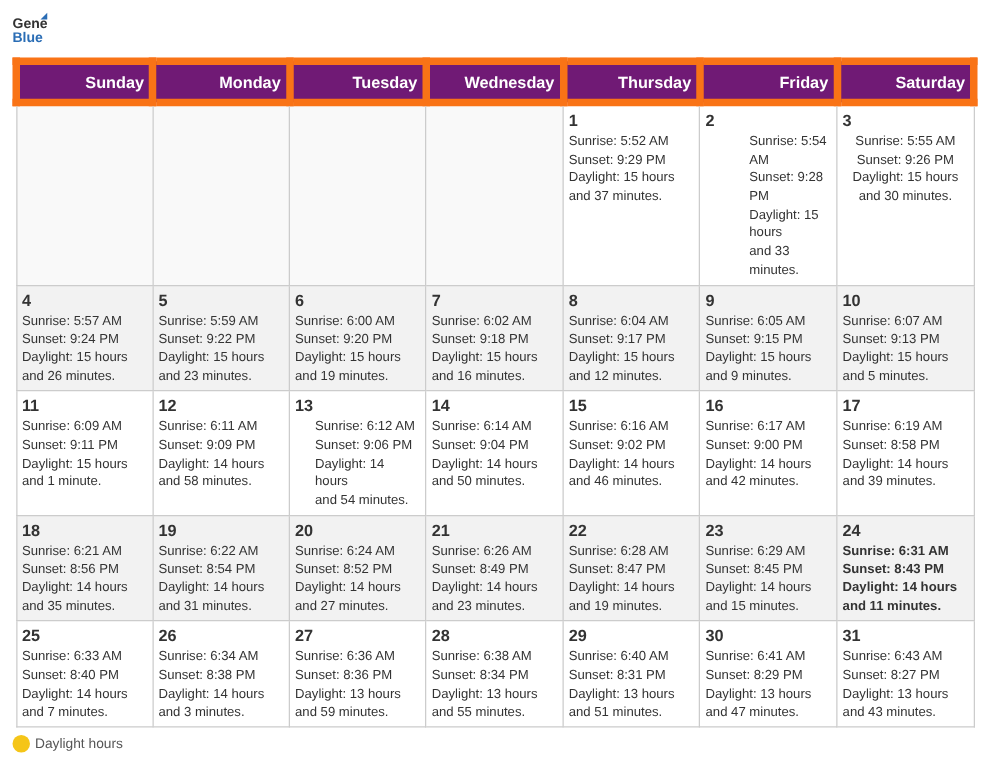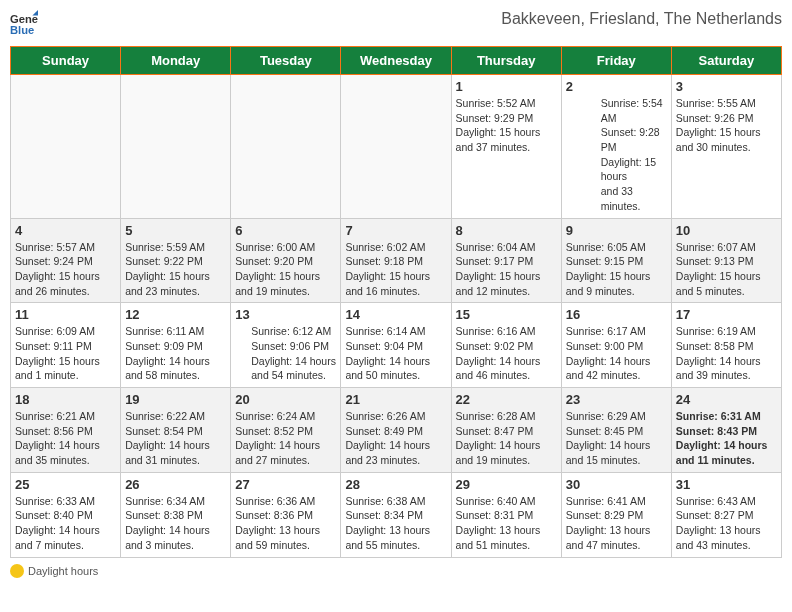--- a/index.html
+++ b/index.html
@@ -36,26 +36,26 @@
     .subtitle {
       font-size: 16px;
       color: #555;
     }
     .calendar {
       width: 100%;
       border-collapse: collapse;
       font-size: 11px;
     }
     .calendar th {
-      background: #15803d;
+      background: #701a75;
       color: #fff;
       padding: 6px 4px;
-      text-align: center;
+      text-align: right;
       font-size: 13px;
-      border: 1px solid #f97316;
+      border: 6px solid #f97316;
     }
     .calendar td {
       border: 1px solid #ccc;
       vertical-align: top;
       padding: 4px;
       width: 110px;
       min-height: 80px;
       background: #fff;
     }
     .calendar td.empty {
@@ -101,21 +101,20 @@
 
 <div class="header-area">
   <div class="logo">
     <svg class="logo-icon" viewBox="0 0 40 40">
       <text y="18" x="0" font-size="16" font-weight="bold" fill="#333">General</text>
       <text y="34" x="0" font-size="16" font-weight="bold" fill="#2a6db5">Blue</text>
       <polygon points="32,8 40,8 40,0" fill="#2a6db5"></polygon>
     </svg>
   </div>
   <div class="title-area">
-    <div class="subtitle">Bakkeveen, Friesland, The Netherlands</div>
   </div>
 </div>
 
 <table class="calendar">
   <thead>
     <tr>
       <th>Sunday</th>
       <th>Monday</th>
       <th>Tuesday</th>
       <th>Wednesday</th>
@@ -139,21 +138,21 @@
         </td>
         <td>
           <div class="day-number">2</div>
           <div class="day-info" style="white-space: pre-line; margin-left: 35px;">Sunrise: 5:54 AM
 Sunset: 9:28 PM
 Daylight: 15 hours
 and 33 minutes.</div>
         </td>
         <td>
           <div class="day-number">3</div>
-          <div class="day-info" style="white-space: pre-line;">Sunrise: 5:55 AM
+          <div class="day-info" style="white-space: pre-line; text-align: center;">Sunrise: 5:55 AM
 Sunset: 9:26 PM
 Daylight: 15 hours
 and 30 minutes.</div>
         </td>
       </tr>
       <tr class="row-shaded">
         <td>
           <div class="day-number">4</div>
           <div class="day-info" style="white-space: pre-line;">Sunrise: 5:57 AM
 Sunset: 9:24 PM

